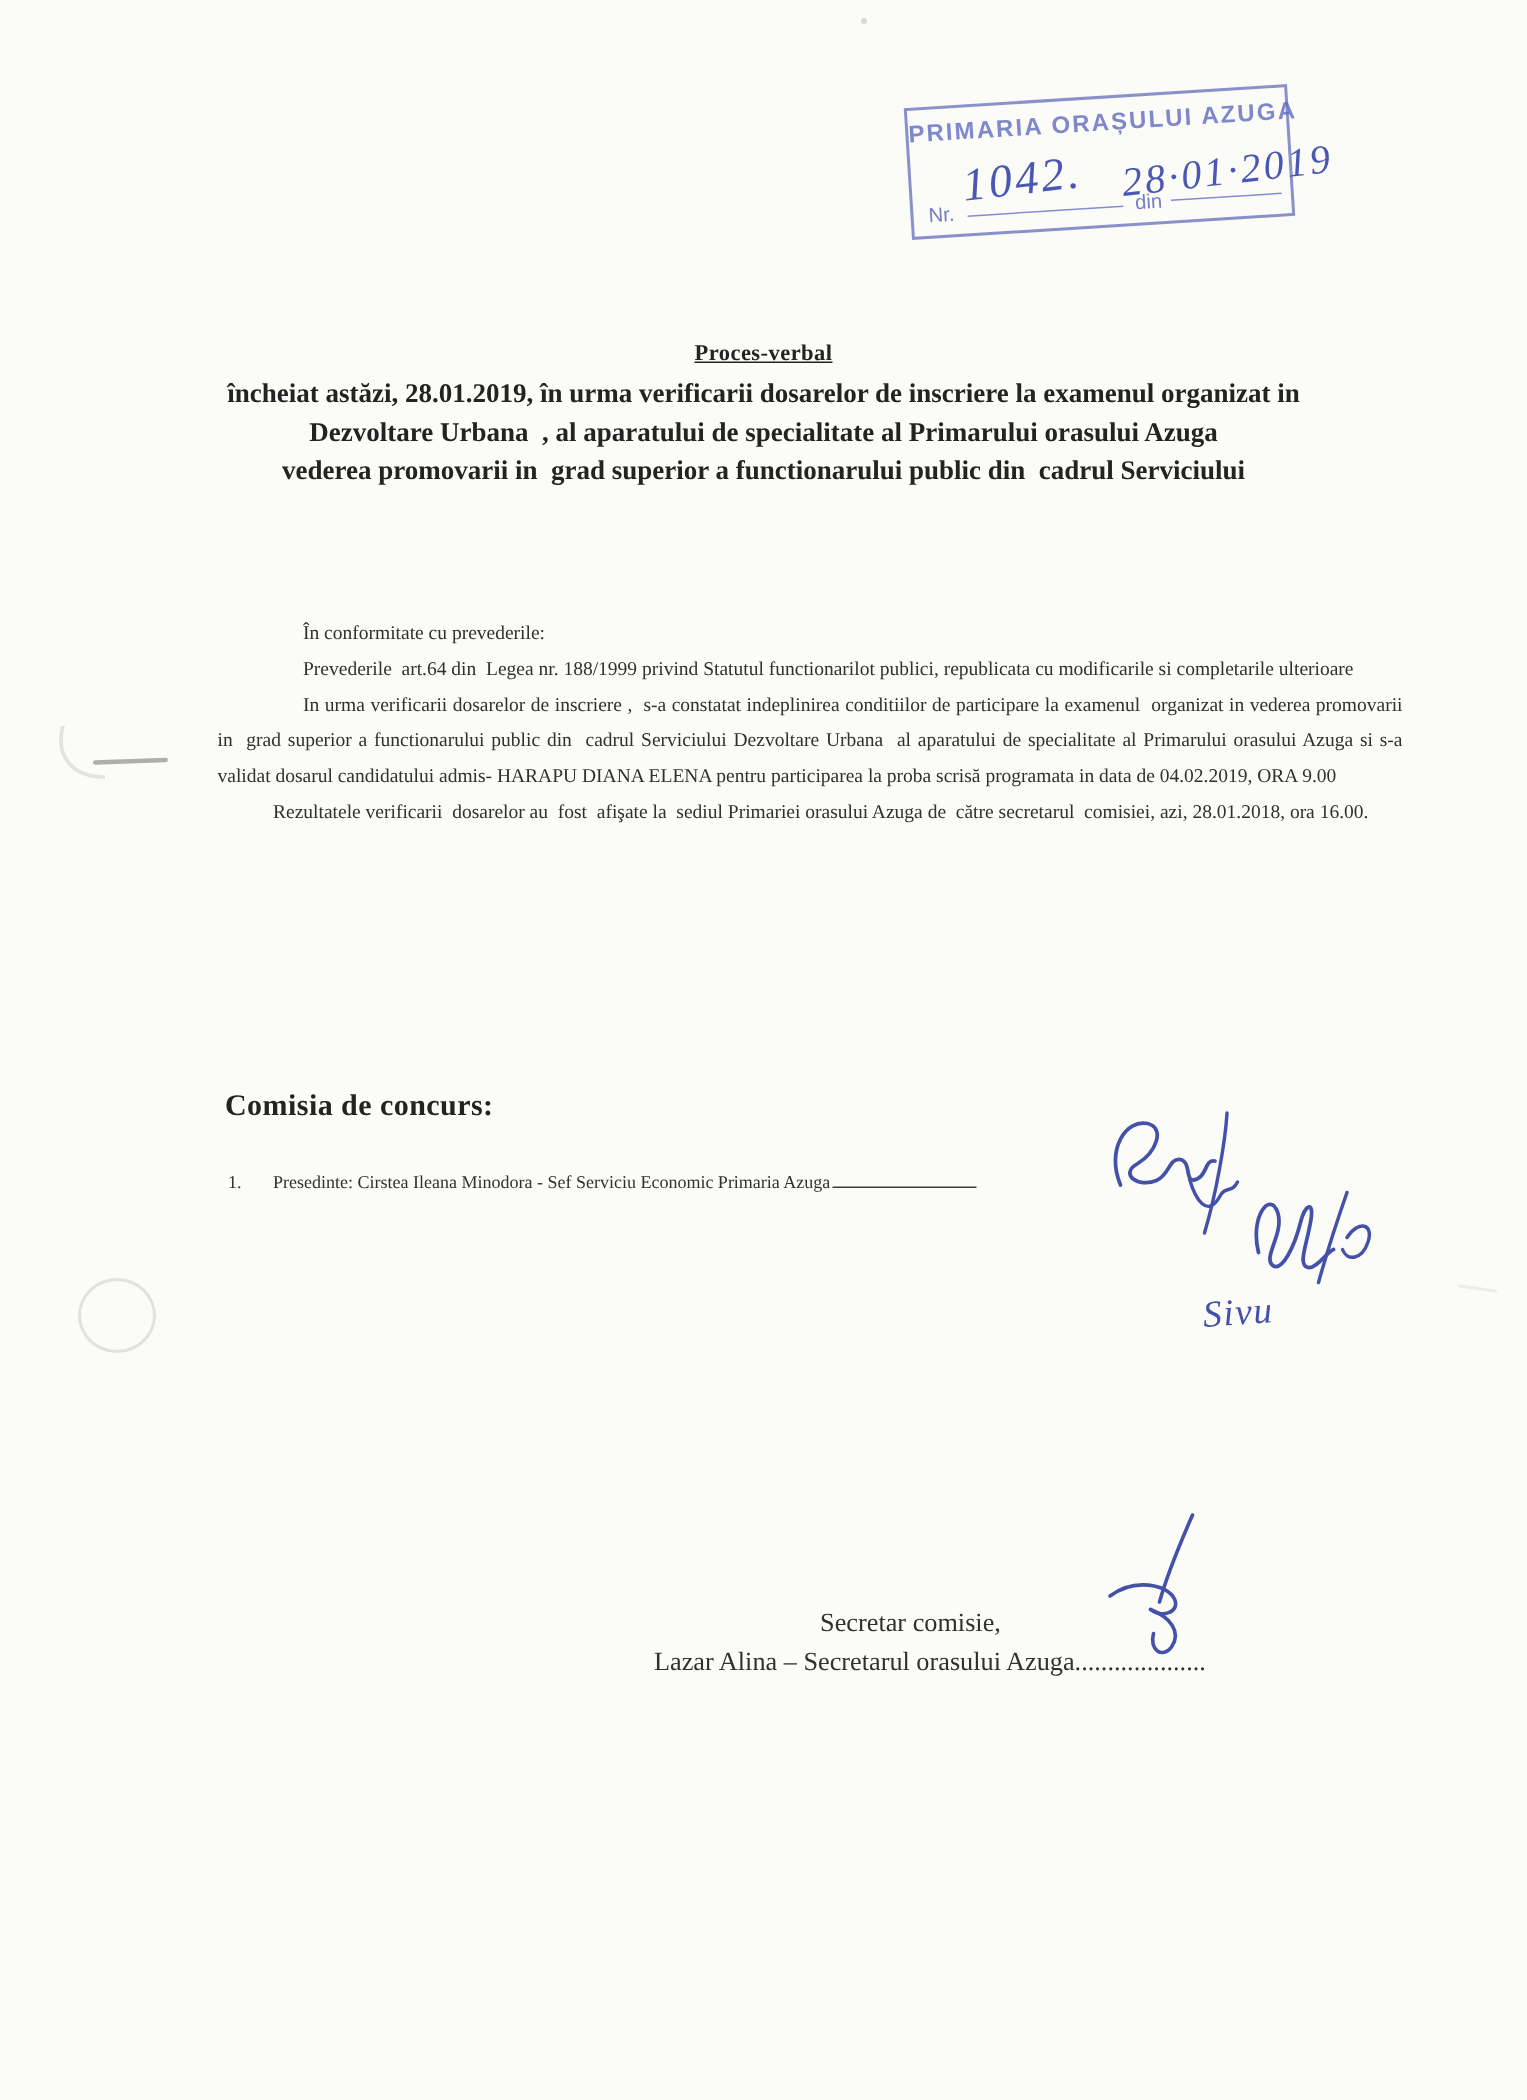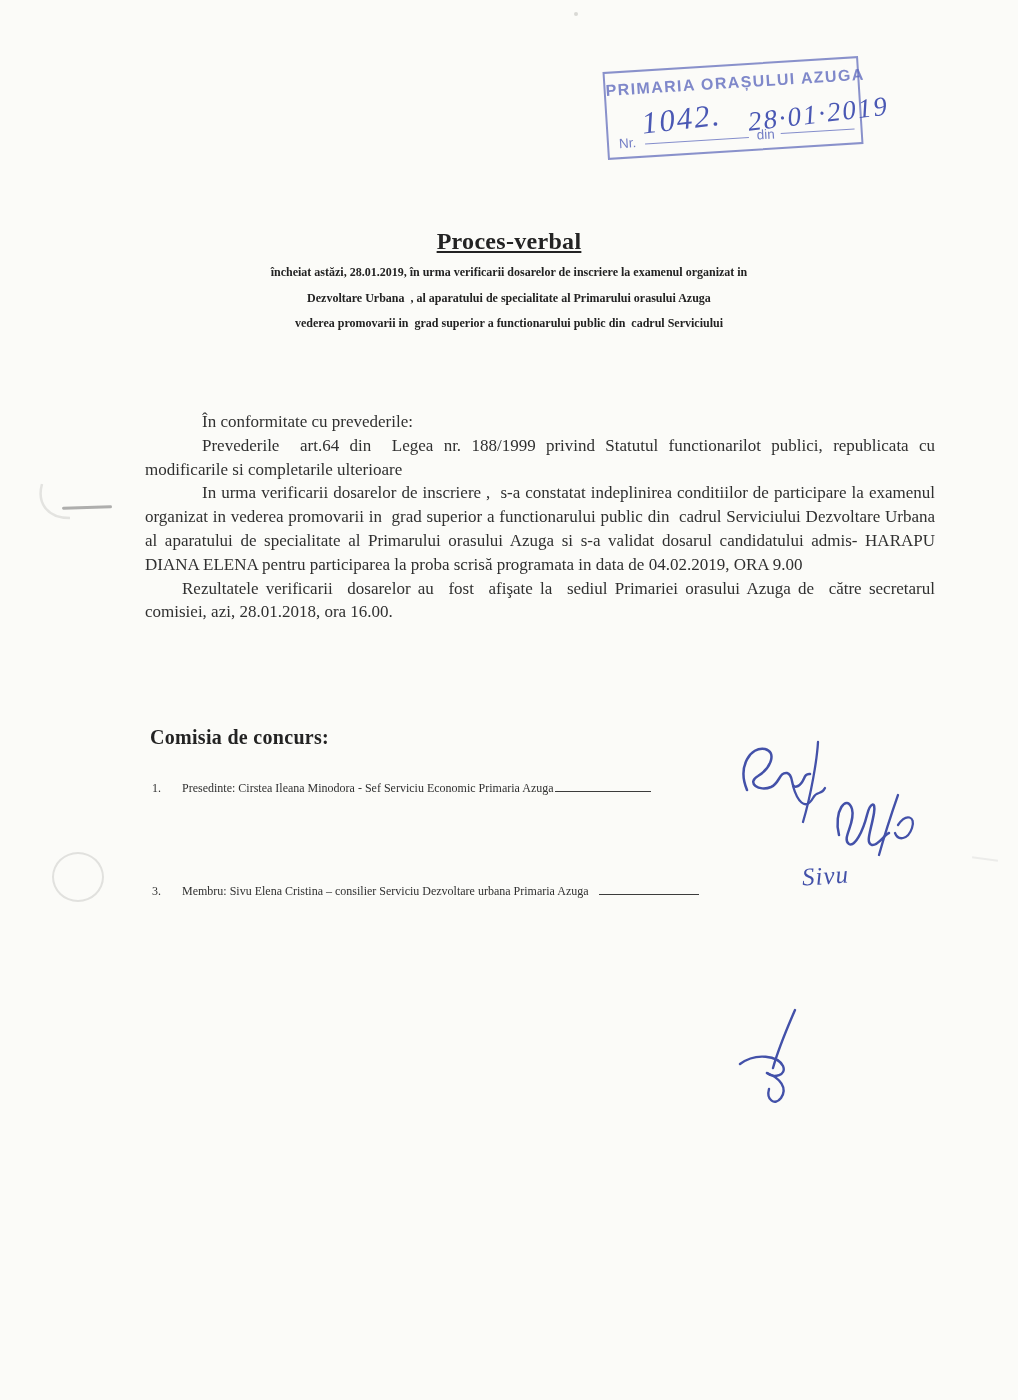--- a/index.html
+++ b/index.html
@@ -41,27 +41,27 @@
     transform:rotate(-3deg); white-space:nowrap;
   }
   .hw-nr { left:34px; top:32px; font-size:31px; }
   .hw-date { left:140px; top:38px; font-size:27px; }
 
   
   .title-block {
     position:absolute; top:228px; left:109px; width:800px;
     text-align:center; font-weight:bold; color:#232323;
   }
-  .doc-title { font-size:24px; text-decoration:underline; margin-bottom:5px; letter-spacing:0.3px; }
-  .intro-line { font-size:12px; line-height:25.5px; white-space:pre-wrap; }
+  .doc-title { font-size:15px; text-decoration:underline; margin-bottom:5px; letter-spacing:0.3px; }
+  .intro-line { font-size:18px; line-height:25.5px; white-space:pre-wrap; }
 
   
   .body-text {
     position:absolute; top:410px; left:145px; width:790px;
-    font-size:17px; line-height:23.8px; color:#303030;
+    font-size:13px; line-height:23.8px; color:#303030;
   }
   .body-text p { margin:0; white-space:pre-wrap; }
   .indent  { text-indent:57px; }
   .indent2 { text-indent:37px; }
   .just    { text-align:justify; }
   .p4      { margin-top:14px; }
 
   
   .commission-heading {
     position:absolute; left:150px; top:726px;
@@ -133,23 +133,20 @@
     <p class="indent just">Prevederile  art.64 din  Legea nr. 188/1999 privind Statutul functionarilot publici, republicata cu modificarile si completarile ulterioare</p>
     <p class="indent just">In urma verificarii dosarelor de inscriere ,  s-a constatat indeplinirea conditiilor de participare la examenul  organizat in vederea promovarii in  grad superior a functionarului public din  cadrul Serviciului Dezvoltare Urbana  al aparatului de specialitate al Primarului orasului Azuga si s-a validat dosarul candidatului admis- HARAPU DIANA ELENA pentru participarea la proba scrisă programata in data de 04.02.2019, ORA 9.00</p>
     <p class="indent2 just p4">Rezultatele verificarii  dosarelor au  fost  afişate la  sediul Primariei orasului Azuga de  către secretarul  comisiei, azi, 28.01.2018, ora 16.00.</p>
   </div>
 
   <div class="commission-heading">Comisia de concurs:</div>
 
   <div class="member-row row-1">
     <span class="member-num">1.</span><span>Presedinte: Cirstea Ileana Minodora - Sef Serviciu Economic Primaria Azuga</span><span class="sig-rule rule-w1"></span>
   </div>
-  <div class="member-row row-3">
-    <span class="member-num">3.</span><span>Membru: Sivu Elena Cristina – consilier Serviciu Dezvoltare urbana Primaria Azuga</span><span class="sig-rule rule-w3"></span>
-  </div>
 
   <svg class="sig sig-1" width="112" height="84" viewBox="0 0 112 84">
     <path stroke-width="2.5" d="M14,50 C4,26 18,6 32,9 C44,12 38,28 25,36 C13,43 26,52 38,47 C47,43 46,32 54,33 C62,35 56,50 65,46 C72,43 70,33 77,34"></path>
     <path stroke-width="2.3" d="M85,2 C84,20 78,55 70,82"></path>
     <path stroke-width="2.3" d="M60,46 C64,60 72,72 80,58 C84,50 88,56 92,48"></path>
   </svg>
 
   <svg class="sig sig-2" width="102" height="80" viewBox="0 0 102 80">
     <path stroke-width="2.5" d="M12,52 C6,28 20,10 25,26 C29,40 14,56 22,61 C28,64 36,48 40,32 C43,20 49,17 47,30 C44,48 38,60 45,62 C51,63 57,52 62,50"></path>
     <path stroke-width="2.3" d="M71,12 C64,32 57,54 52,72"></path>
@@ -157,20 +154,24 @@
   </svg>
 
   <div class="sig-3-text">Sivu</div>
 
   <svg class="sig sig-4" width="96" height="106" viewBox="0 0 96 106">
     <path stroke-width="2.4" d="M73,4 C66,20 56,44 51,62"></path>
     <path stroke-width="2.4" d="M18,58 C34,46 56,50 61,60 C65,69 52,73 45,67"></path>
     <path stroke-width="2.4" d="M45,67 C58,72 66,82 59,92 C53,100 44,94 47,83"></path>
   </svg>
 
+  <div class="footer">
+    <div class="footer-line1">Secretar comisie,</div>
+    <div class="footer-line2">Lazar Alina – Secretarul orasului Azuga....................</div>
+  </div>
 
   <svg class="arc-mark" width="52" height="52" viewBox="0 0 52 52">
     <path d="M6,8 C1,26 10,42 34,42"></path>
   </svg>
   <div class="dash-mark"></div>
   <div class="punch-mark"></div>
   <div class="dot-top"></div>
   <div class="mark-right"></div>
 
 </div>

